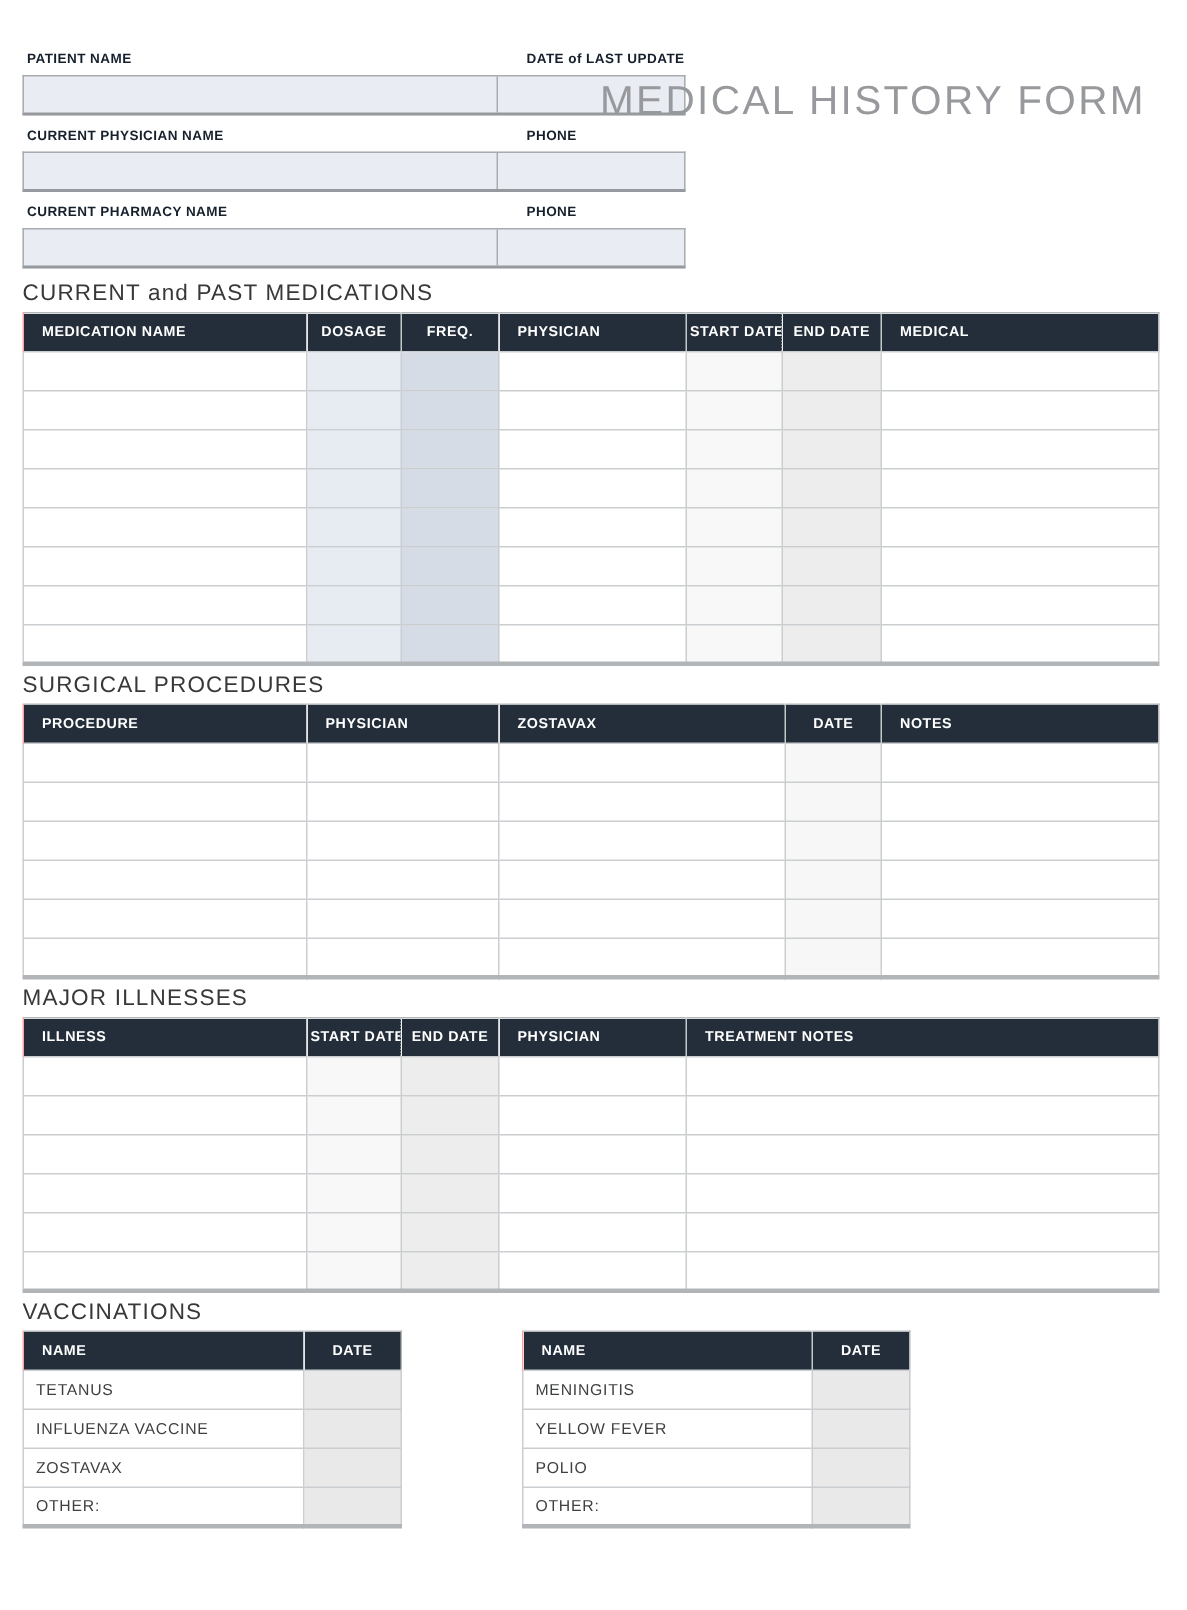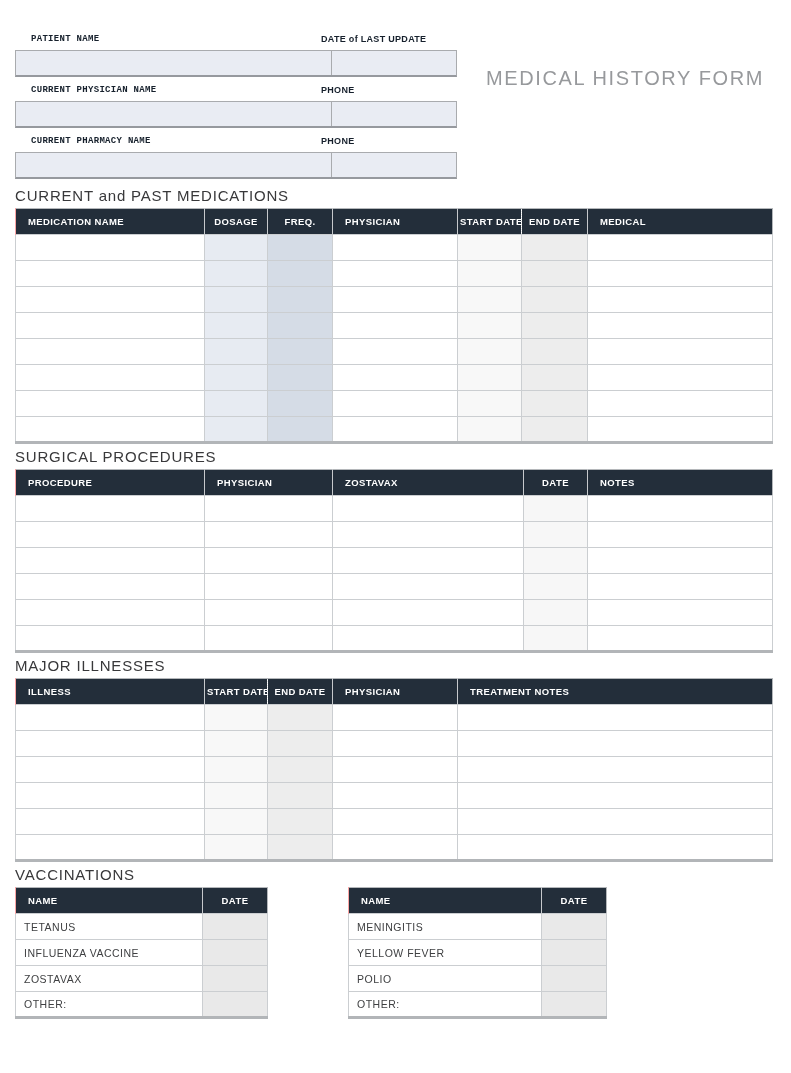--- a/index.html
+++ b/index.html
@@ -10,35 +10,35 @@
     width: 791px; height: 1073px;
     background: #fff;
     padding: 14px 19px 0 15px;
     overflow: hidden;
   }
   h1.page-title {
     font-size: 20px; font-weight: bold; line-height: 20px;
     color: #76777a; letter-spacing: -0.3px;
   }
   .watermark {
-    position: absolute; top: 67px; right: 27px;
-    font-size: 20px; font-weight: 400; color: #97999c;
+    position: absolute; top: 52px; right: 27px;
+    font-size: 27px; font-weight: 400; color: #97999c;
     letter-spacing: 1.6px; white-space: nowrap;
   }
   
   .patient-info { margin-top: 20px; width: 442px; }
   .field-group { margin-bottom: 8px; }
   .field-labels { position: relative; height: 11px; margin-bottom: 5px; }
   .flabel {
     position: absolute; top. 0;
     font-size: 9px; font-weight: bold; color: #16202c; letter-spacing: 0.3px;
     white-space: nowrap;
   }
-  .flabel.left { left: 16px; font-family: Liberation Mono, monospace; }
-  .flabel.right { left: 306px; }
+  .flabel.left { left: 3px; }
+  .flabel.right { left: 336px; }
   .input-box {
     display: flex; width: 442px; height: 27px;
     background: var(--input-fill, #e9ecf3);
     border: 1px solid #a9abae;
     border-bottom: 2px solid #96999e;
   }
   .input-cell.left { width: 316px; border-right: 1px solid #a9abae; }
   .input-cell.right { flex: 1; }
   
   h2.section-title {

